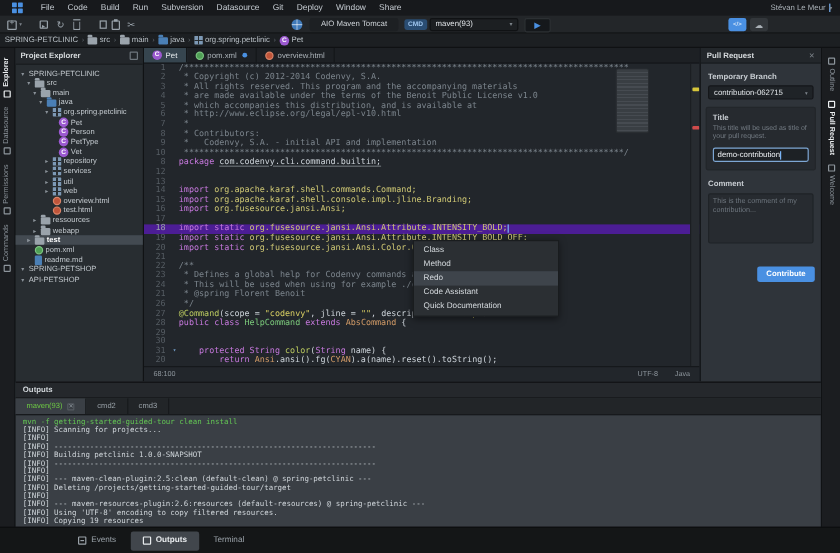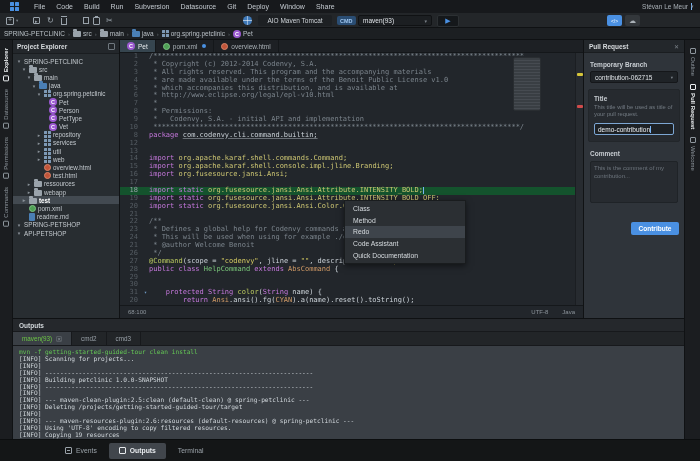--- a/index.html
+++ b/index.html
@@ -81,21 +81,21 @@
   .i-md{width:6px;height:8px;background:#4a7fb5;border-radius:1px}
   .i-dot{width:4px;height:4px;border-radius:50%;background:#4a90e2;margin-left:2px}
 
   
   .editor{position:absolute;left:120px;top:40px;width:463px;height:278px;background:#22262b}
   .etabs{height:13px;background:#1d2024;border-bottom:1px solid #14171a;display:flex}
   .etab{display:flex;align-items:center;gap:3px;padding:0 7px;font-size:6.5px;color:#aab1b7;border-right:1px solid #14171a;cursor:default}
   .etab.active{background:#36454f;color:#e9edf0}
   .code{position:relative;height:252px;overflow:hidden;font-family:"DejaVu Sans Mono",monospace;font-size:7px;line-height:7.875px}
   .line{display:flex;height:7.875px;white-space:pre}
-  .line.cur{background:#14532d}
+  .line.cur{background:#4c1d95}
   .ln{width:22px;flex:none;text-align:right;padding-right:4px;color:#555c63}
   .line.cur .ln{color:#9aa3ab}
   .fold{width:7px;flex:none;color:#6f99c2;font-size:5px;line-height:7.875px;text-align:center}
   .lc{flex:1}
   .s-cmt{color:#7b848c}.s-kw{color:#c678dd}.s-imp{color:#cdc673}.s-str{color:#d8ce62}
   .s-ann{color:#bac95f}.s-cls{color:#7bc97b}.s-typ{color:#d19a66}.s-mth{color:#bac95f}
   .s-pln{color:#ccd3d9}.s-u{color:#ccd3d9;text-decoration:underline;text-decoration-color:#6a7076}
   .caret{display:inline-block;width:1px;height:7px;background:#7ab4f5;vertical-align:text-bottom}
   .estatus{height:13px;background:#22262b;border-top:1px solid #15181b;display:flex;align-items:center;font-size:6px;color:#8d959c;padding:0 8px}
   .estatus .right{margin-left:auto;display:flex;gap:14px}
@@ -412,38 +412,38 @@
       </div>
     <div class="code">
       <div>
           <div class="line"><span class="ln">1</span><span class="fold"></span><span class="lc"><span class="s-cmt">/****************************************************************************************</span></span></div>
           <div class="line"><span class="ln">2</span><span class="fold"></span><span class="lc"><span class="s-cmt"> * Copyright (c) 2012-2014 Codenvy, S.A.</span></span></div>
           <div class="line"><span class="ln">3</span><span class="fold"></span><span class="lc"><span class="s-cmt"> * All rights reserved. This program and the accompanying materials</span></span></div>
           <div class="line"><span class="ln">4</span><span class="fold"></span><span class="lc"><span class="s-cmt"> * are made available under the terms of the Benoit Public License v1.0</span></span></div>
           <div class="line"><span class="ln">5</span><span class="fold"></span><span class="lc"><span class="s-cmt"> * which accompanies this distribution, and is available at</span></span></div>
           <div class="line"><span class="ln">6</span><span class="fold"></span><span class="lc"><span class="s-cmt"> * http://www.eclipse.org/legal/epl-v10.html</span></span></div>
           <div class="line"><span class="ln">7</span><span class="fold"></span><span class="lc"><span class="s-cmt"> *</span></span></div>
-          <div class="line"><span class="ln">8</span><span class="fold"></span><span class="lc"><span class="s-cmt"> * Permissions:</span></span></div>
+          <div class="line"><span class="ln">8</span><span class="fold"></span><span class="lc"><span class="s-cmt"> * Contributors:</span></span></div>
           <div class="line"><span class="ln">9</span><span class="fold"></span><span class="lc"><span class="s-cmt"> *   Codenvy, S.A. - initial API and implementation</span></span></div>
           <div class="line"><span class="ln">10</span><span class="fold"></span><span class="lc"><span class="s-cmt"> ***************************************************************************************/</span></span></div>
           <div class="line"><span class="ln">8</span><span class="fold"></span><span class="lc"><span class="s-kw">package </span><span class="s-u">com.codenvy.cli.command.builtin;</span></span></div>
           <div class="line"><span class="ln">12</span><span class="fold"></span><span class="lc"></span></div>
           <div class="line"><span class="ln">13</span><span class="fold"></span><span class="lc"></span></div>
           <div class="line"><span class="ln">14</span><span class="fold"></span><span class="lc"><span class="s-kw">import </span><span class="s-imp">org.apache.karaf.shell.commands.Command;</span></span></div>
           <div class="line"><span class="ln">15</span><span class="fold"></span><span class="lc"><span class="s-kw">import </span><span class="s-imp">org.apache.karaf.shell.console.impl.jline.Branding;</span></span></div>
           <div class="line"><span class="ln">16</span><span class="fold"></span><span class="lc"><span class="s-kw">import </span><span class="s-imp">org.fusesource.jansi.Ansi;</span></span></div>
           <div class="line"><span class="ln">17</span><span class="fold"></span><span class="lc"></span></div>
           <div class="line cur"><span class="ln">18</span><span class="fold"></span><span class="lc"><span class="s-kw">import static </span><span class="s-imp">org.fusesource.jansi.Ansi.Attribute.INTENSITY_BOLD;</span><span class="caret"></span></span></div>
           <div class="line"><span class="ln">19</span><span class="fold"></span><span class="lc"><span class="s-kw">import static </span><span class="s-imp">org.fusesource.jansi.Ansi.Attribute.INTENSITY_BOLD_OFF;</span></span></div>
           <div class="line"><span class="ln">20</span><span class="fold"></span><span class="lc"><span class="s-kw">import static </span><span class="s-imp">org.fusesource.jansi.Ansi.Color.CYAN;</span></span></div>
           <div class="line"><span class="ln">21</span><span class="fold"></span><span class="lc"></span></div>
           <div class="line"><span class="ln">22</span><span class="fold"></span><span class="lc"><span class="s-cmt">/**</span></span></div>
           <div class="line"><span class="ln">23</span><span class="fold"></span><span class="lc"><span class="s-cmt"> * Defines a global help for Codenvy commands available.</span></span></div>
           <div class="line"><span class="ln">24</span><span class="fold"></span><span class="lc"><span class="s-cmt"> * This will be used when using for example ./codenvy without argum</span></span></div>
-          <div class="line"><span class="ln">21</span><span class="fold"></span><span class="lc"><span class="s-cmt"> * @author Welcome Benoit</span></span></div>
+          <div class="line"><span class="ln">21</span><span class="fold"></span><span class="lc"><span class="s-cmt"> * @spring Florent Benoit</span></span></div>
           <div class="line"><span class="ln">26</span><span class="fold"></span><span class="lc"><span class="s-cmt"> */</span></span></div>
           <div class="line"><span class="ln">27</span><span class="fold"></span><span class="lc"><span class="s-ann">@Command</span><span class="s-pln">(scope = </span><span class="s-str">"codenvy"</span><span class="s-pln">, jline = </span><span class="s-str">""</span><span class="s-pln">, description = </span><span class="s-str">"Help"</span><span class="s-pln">)</span></span></div>
           <div class="line"><span class="ln">28</span><span class="fold"></span><span class="lc"><span class="s-kw">public class </span><span class="s-cls">HelpCommand</span><span class="s-kw"> extends </span><span class="s-typ">AbsCommand</span><span class="s-pln"> {</span></span></div>
           <div class="line"><span class="ln">29</span><span class="fold"></span><span class="lc"></span></div>
           <div class="line"><span class="ln">30</span><span class="fold"></span><span class="lc"></span></div>
           <div class="line"><span class="ln">31</span><span class="fold">▾</span><span class="lc"><span class="s-kw">    protected </span><span class="s-kw">String </span><span class="s-mth">color</span><span class="s-pln">(</span><span class="s-kw">String</span><span class="s-pln"> name) {</span></span></div>
           <div class="line"><span class="ln">20</span><span class="fold"></span><span class="lc"><span class="s-kw">        return </span><span class="s-typ">Ansi</span><span class="s-pln">.ansi().fg(</span><span class="s-typ">CYAN</span><span class="s-pln">).a(name).reset().toString();</span></span></div>
         </div>
       <div class="overviewbox"></div>
       <div class="ruler">

